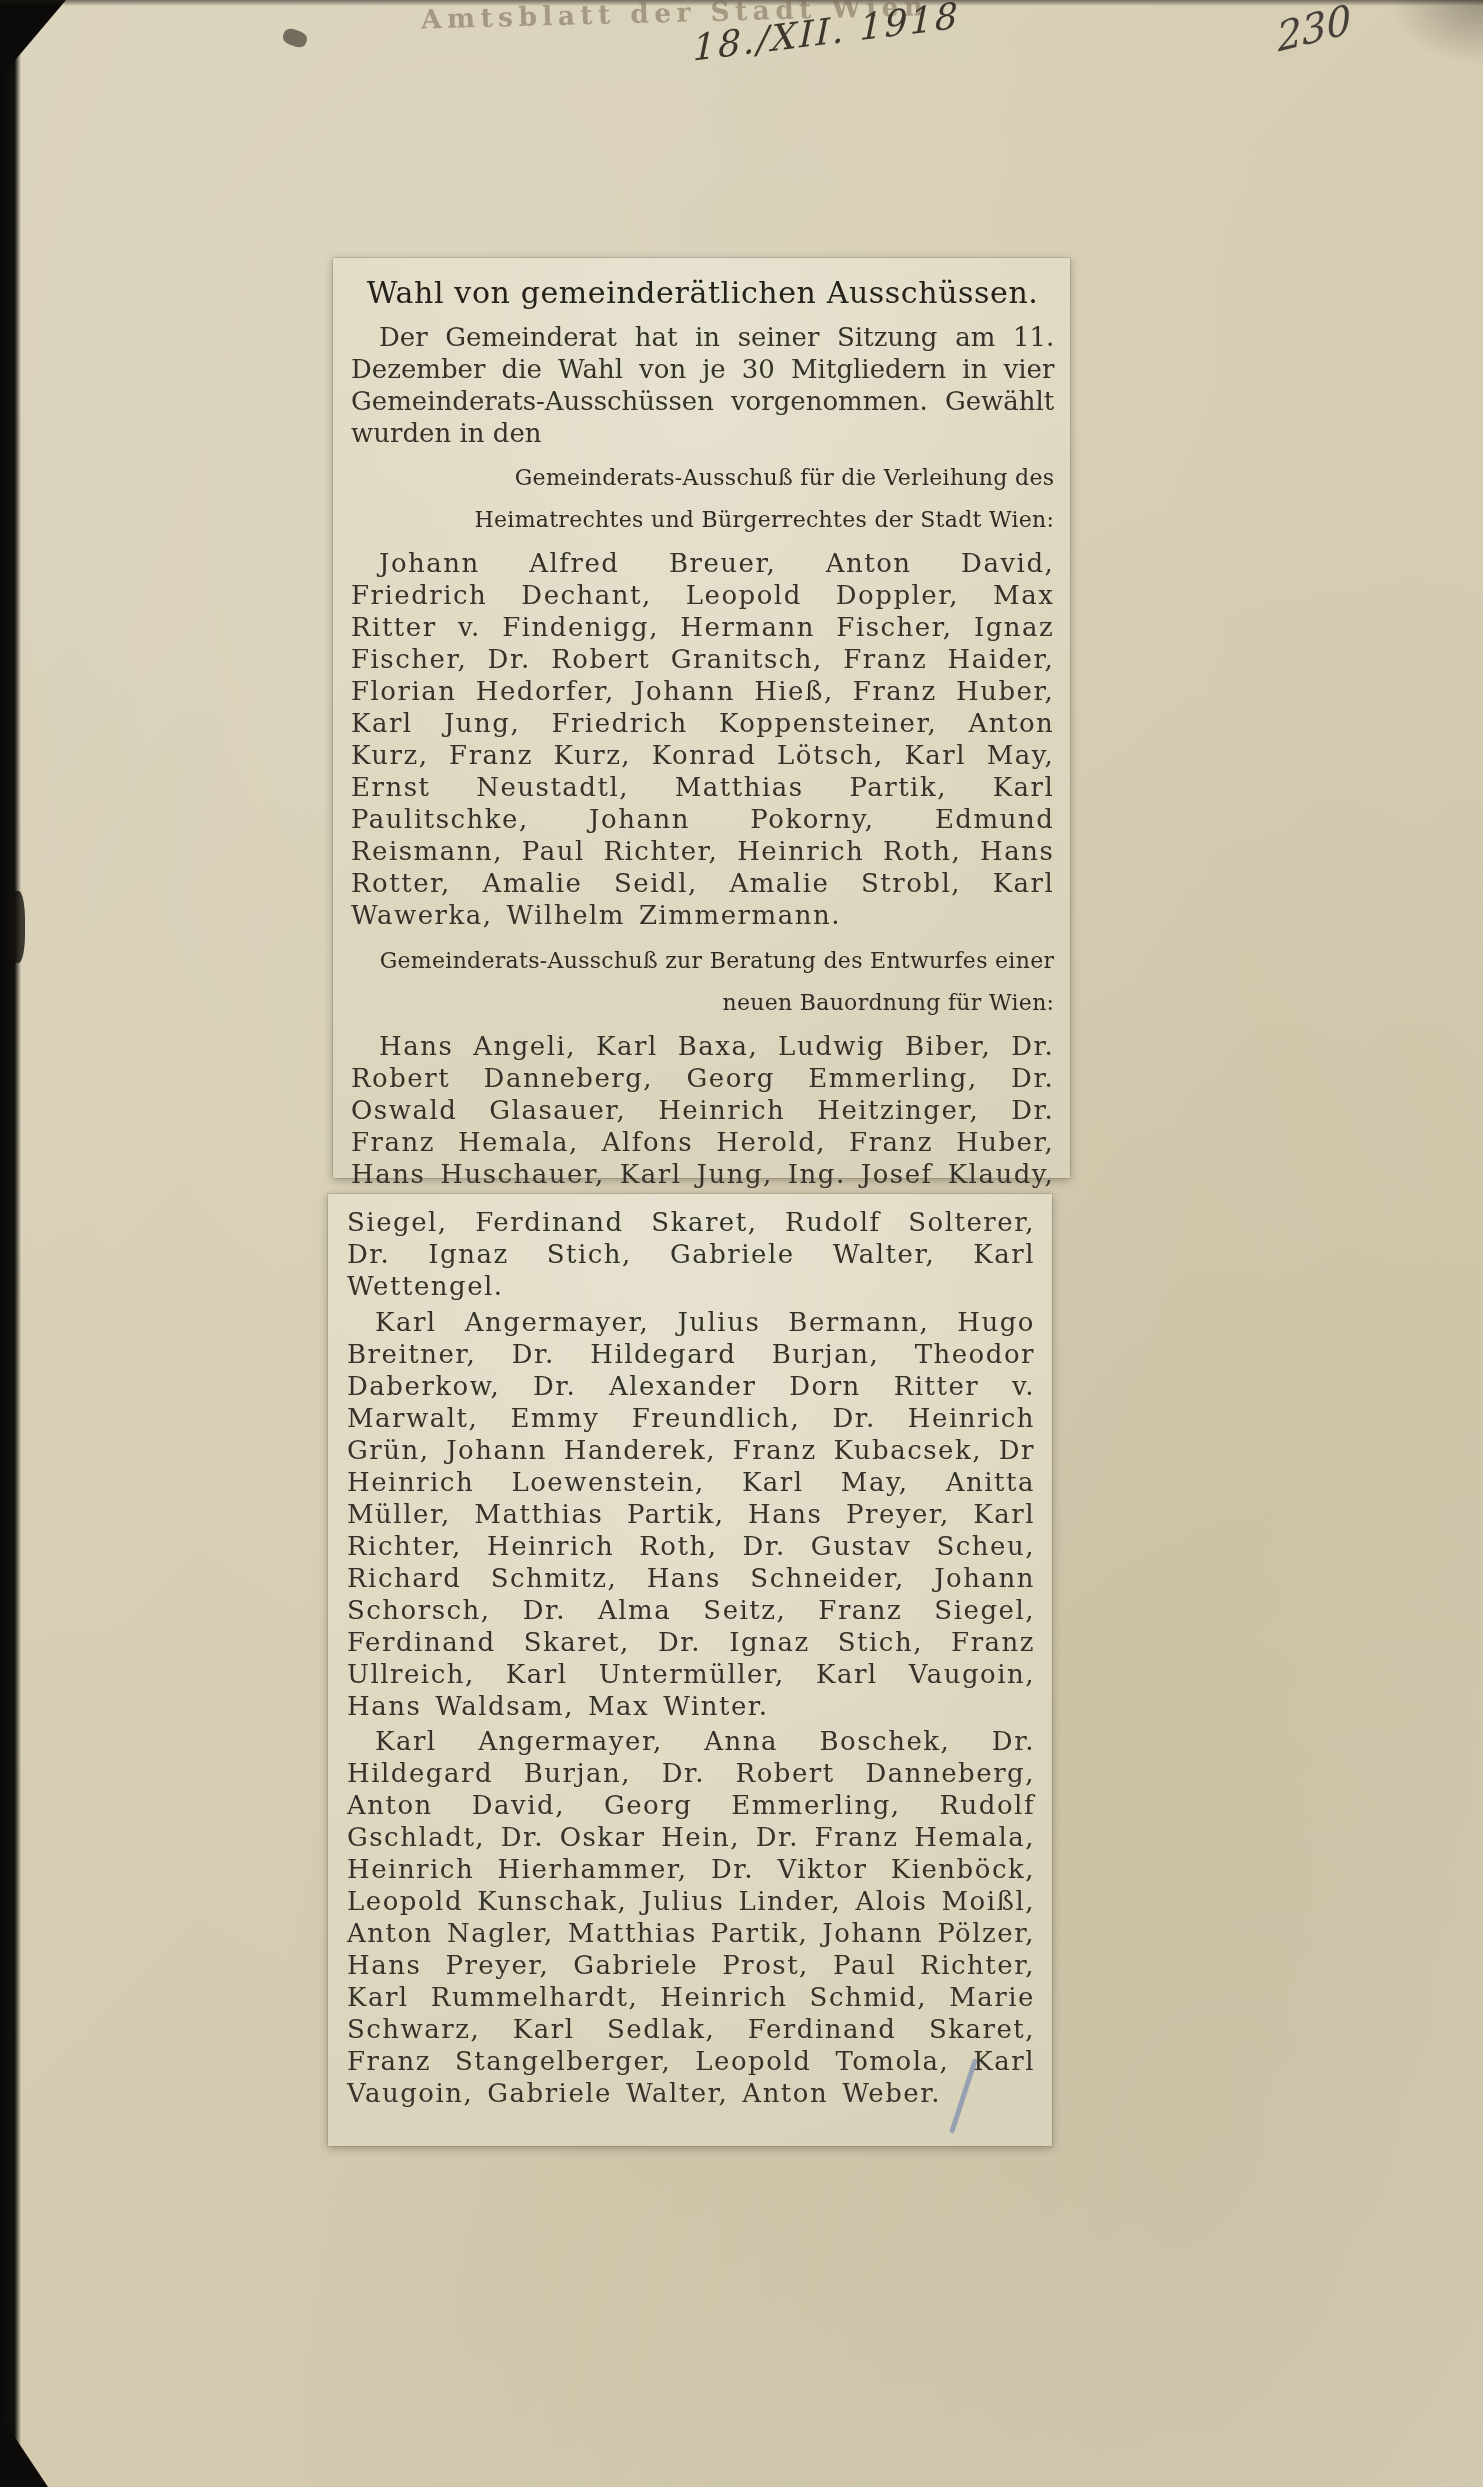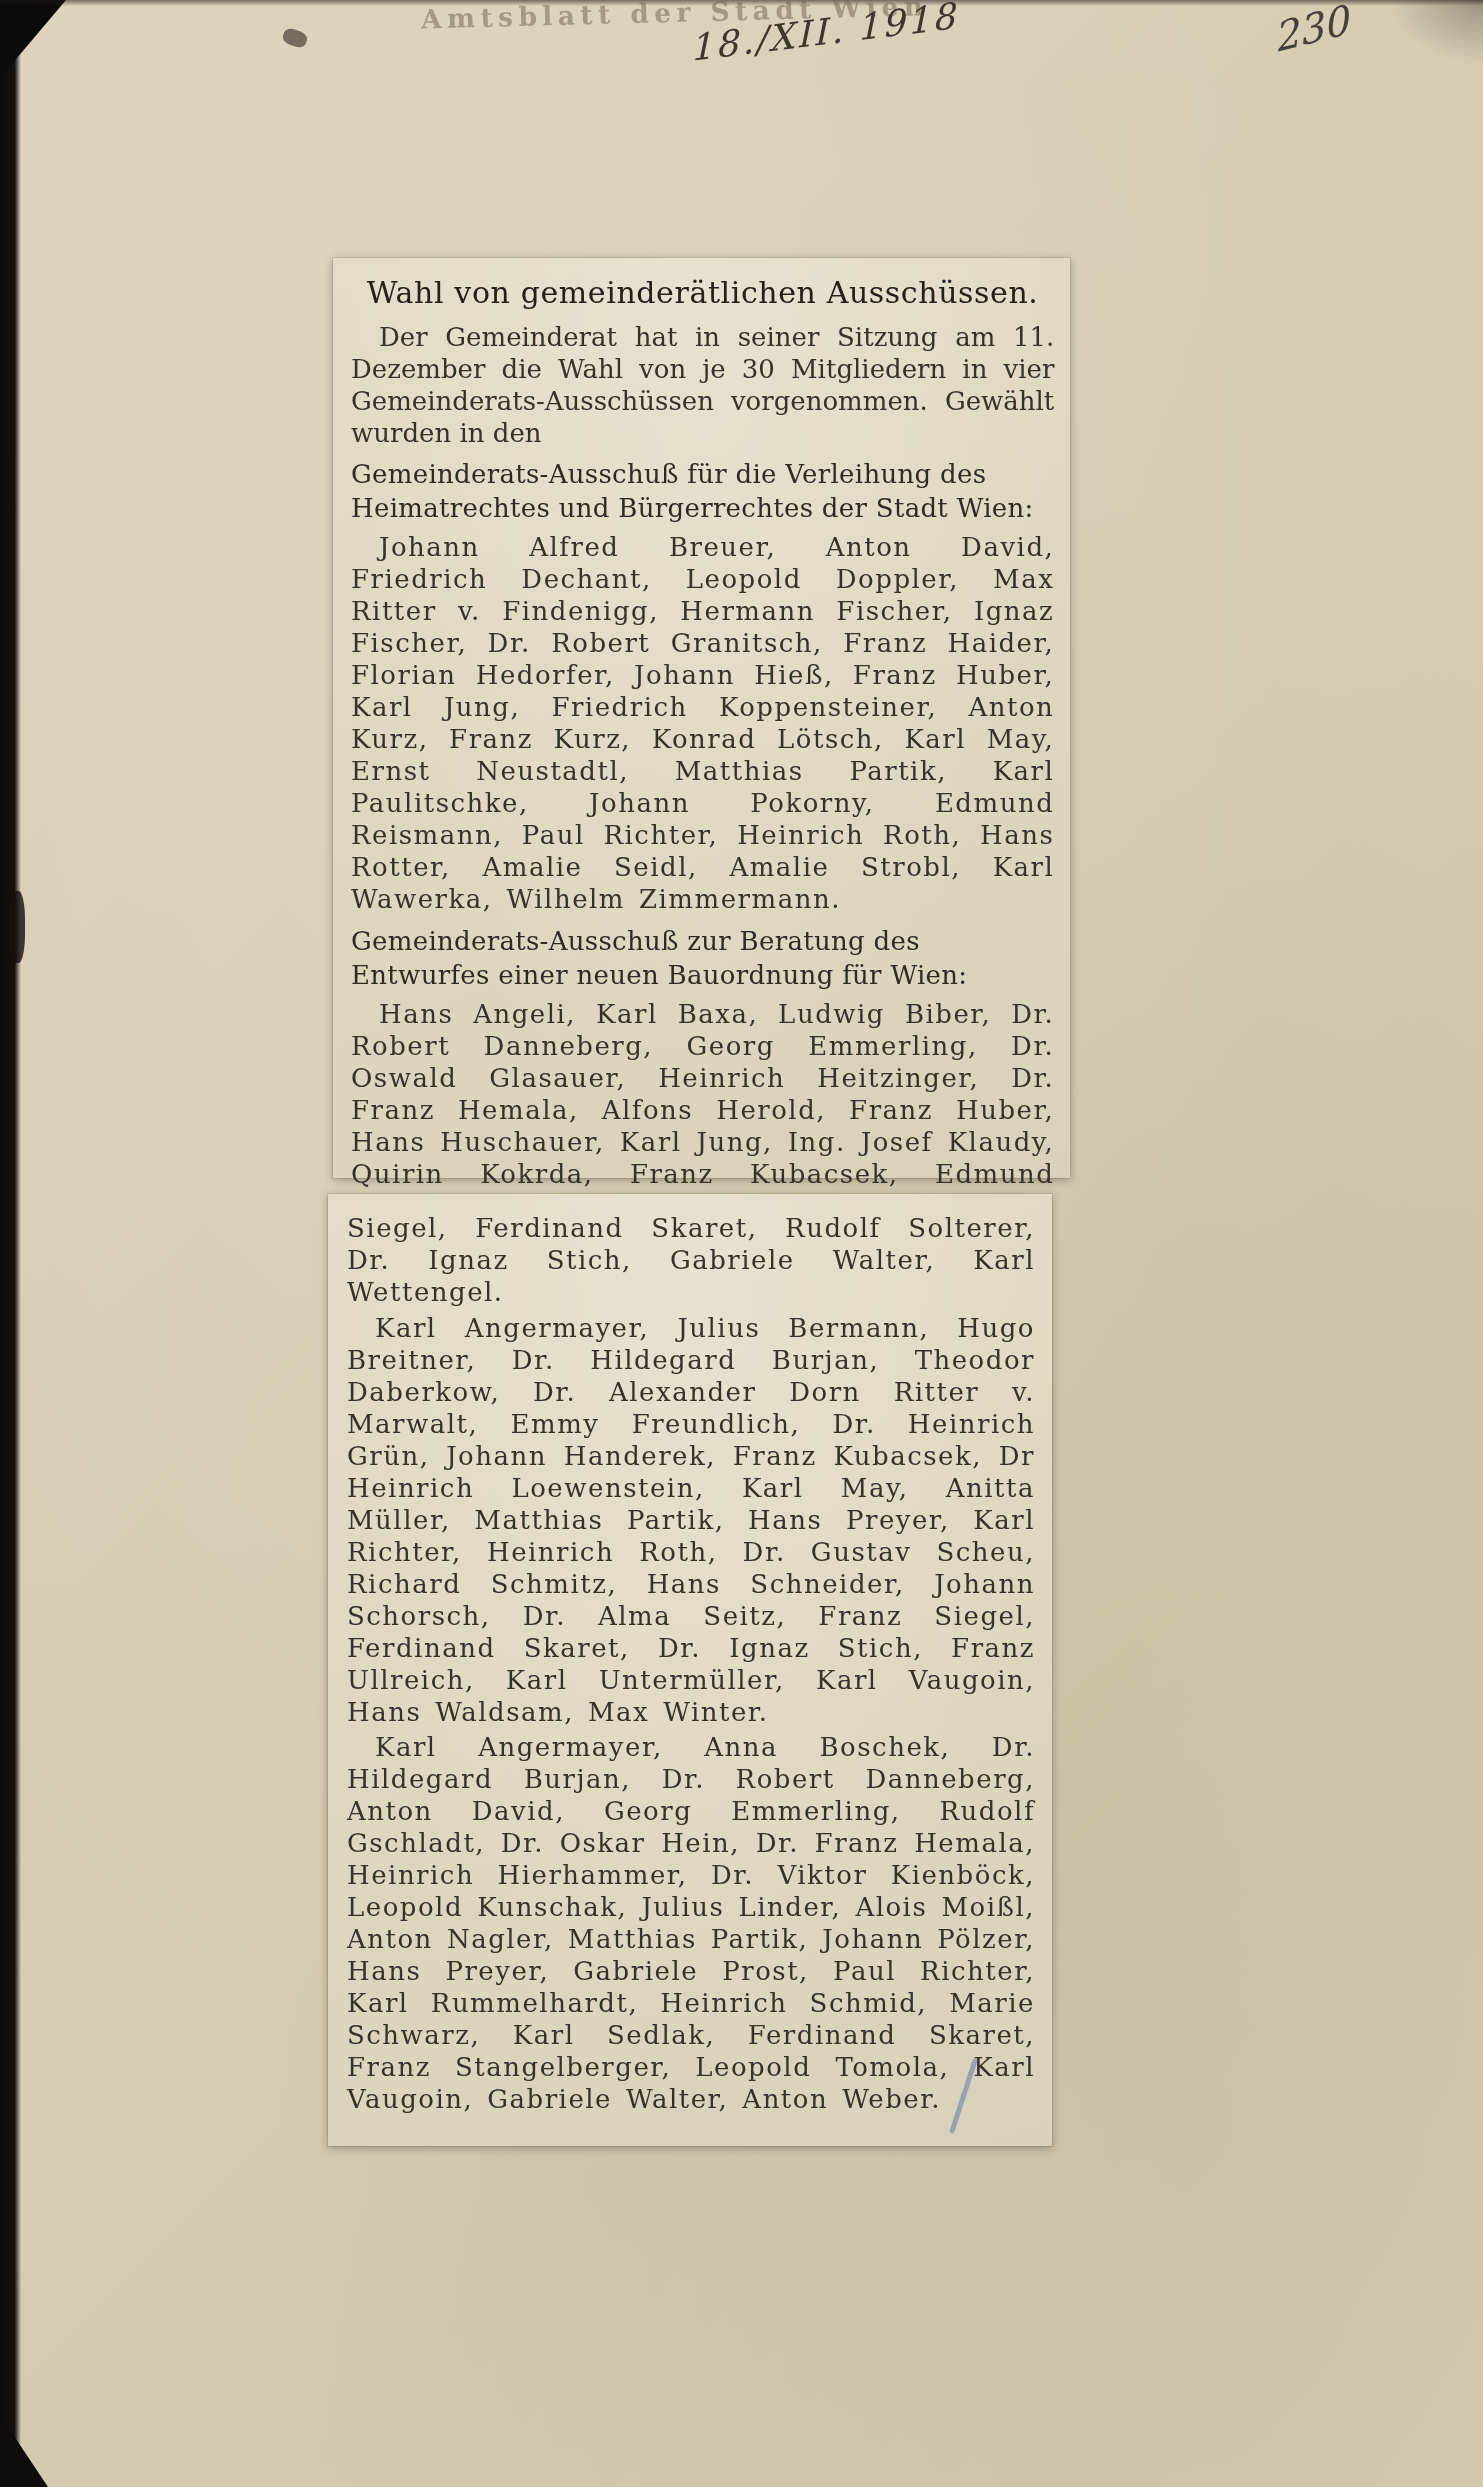--- a/index.html
+++ b/index.html
@@ -58,37 +58,37 @@
   .clipping{
     position:absolute;
     background:
       radial-gradient(ellipse at 50% 10%, rgba(255,255,255,0.18), rgba(0,0,0,0) 70%),
       linear-gradient(160deg,#e3ddc8 0%,#ded7c0 55%,#d9d2ba 100%);
     box-shadow:0 1.8px 8.4px rgba(40,32,20,0.35), 0 0 0 0.6px rgba(90,80,60,0.25);
     color:#35322a;
     box-sizing:border-box;
   }
   .clipping1{left:333px;top:258px;width:737px;height:920px;padding:17px 15.7px 12px 18px;}
-  .clipping2{left:328px;top:1194px;width:724px;height:952px;padding:18px 17px 12px 19px;}
+  .clipping2{left:328px;top:1194px;width:724px;height:952px;padding:12px 17px 12px 19px;}
   .title{
     margin:0 0 10.8px 0;
     font-size:30px;line-height:35px;
     font-weight:normal;text-align:center;letter-spacing:0.6px;color:#24211b;
   }
   p.body{
     margin:0 0 3.6px 0;
     font-size:26px;line-height:32px;
     text-align:justify;
   }
   p.indent{text-indent:28px;}
   p.names{letter-spacing:1.5px;word-spacing:4.2px;font-weight:500;}
   p.heading{
     margin:8.4px 0 6px 0;
-    font-size:26px;line-height:34px;
-    text-align:left;letter-spacing:0.3px;
+    font-size:22px;line-height:42px;
+    text-align:right;letter-spacing:0.3px;
     color:#2e2b24;
   }
   
   .blue-mark{
     position:absolute;left:961px;top:2057px;width:5.4px;height:78px;
     background:rgba(70,100,165,0.45);
     transform:rotate(18deg);border-radius:3px;
     filter:blur(0.6px);
   }
   

